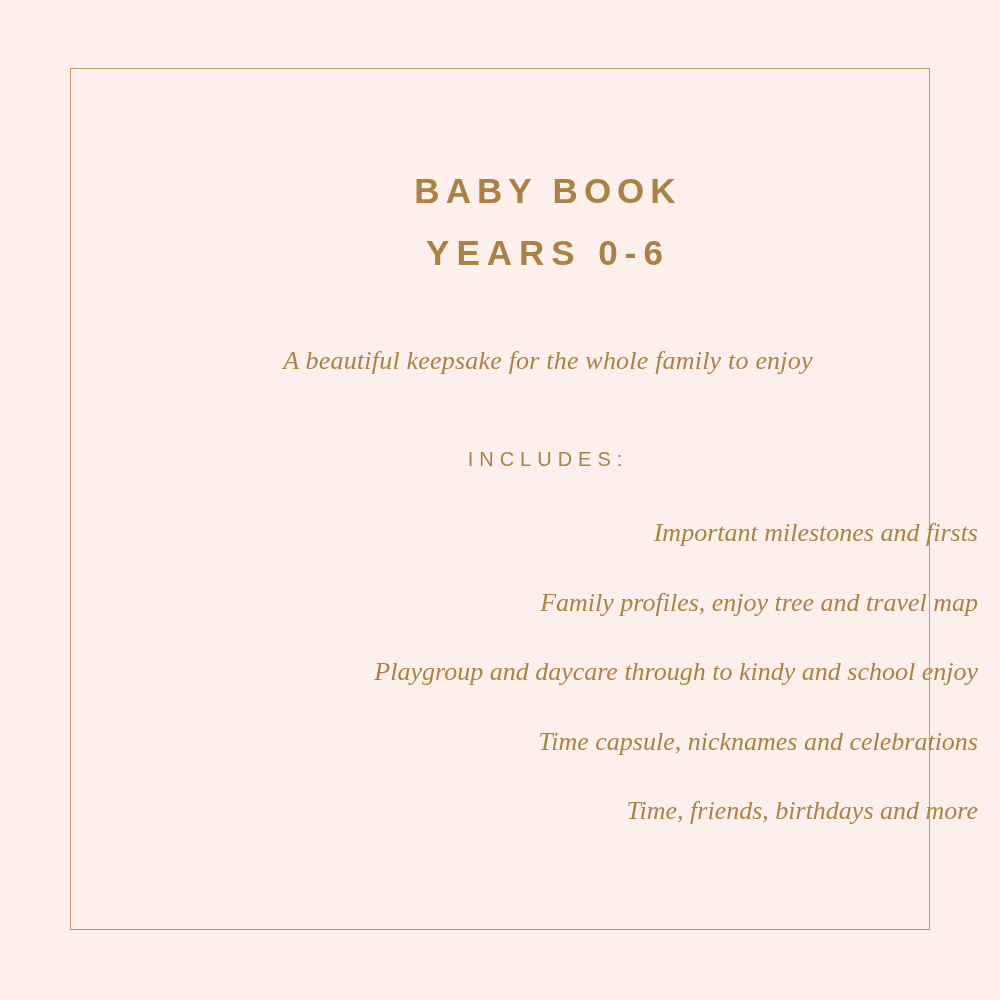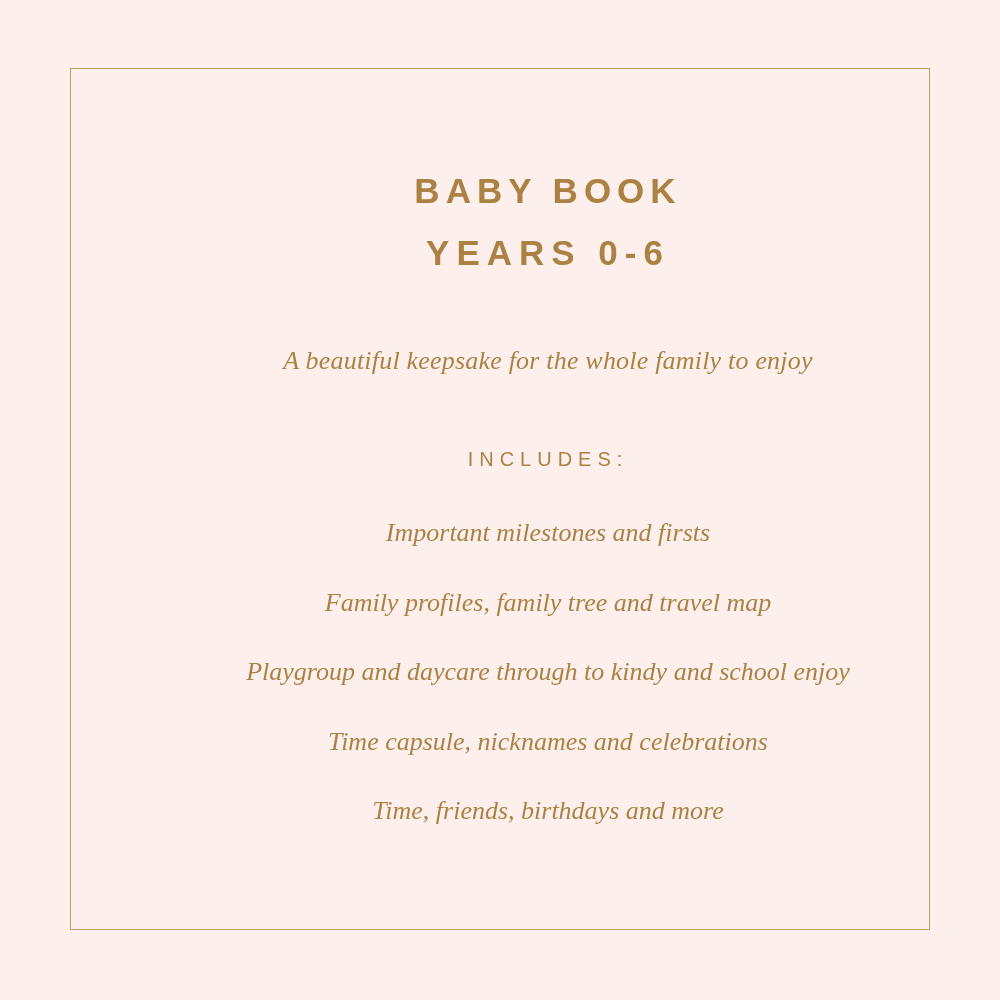--- a/index.html
+++ b/index.html
@@ -73,20 +73,21 @@
     font-family: "Liberation Sans", sans-serif;
     font-size: 20px;
     letter-spacing: 6px;
     color: #ab8243;
   }
   .feature-list {
     list-style: none;
     margin: 0;
     padding: 0;
     width: 100%;
+    text-align: right;
   }
   .feature-item {
     font-family: "Liberation Serif", serif;
     font-style: italic;
     font-size: 26px;
     color: #ab8243;
     margin-top: 37px;
     line-height: 1.25;
   }
   .feature-item:first-child {
@@ -98,19 +99,19 @@
 
 <div class="page">
   <div class="frame"></div>
   <div class="content">
     <div class="title">BABY BOOK</div>
     <div class="subtitle">YEARS 0-6</div>
     <div class="tagline">A beautiful keepsake for the whole family to enjoy</div>
     <div class="includes-label">INCLUDES:</div>
     <ul class="feature-list">
       <li class="feature-item">Important milestones and firsts</li>
-      <li class="feature-item">Family profiles, family tree and travel map</li>
+      <li class="feature-item">Family profiles, enjoy tree and travel map</li>
       <li class="feature-item">Playgroup and daycare through to kindy and school enjoy</li>
       <li class="feature-item">Time capsule, nicknames and celebrations</li>
       <li class="feature-item">Time, friends, birthdays and more</li>
     </ul>
   </div>
 </div>
 
 </body></html>

